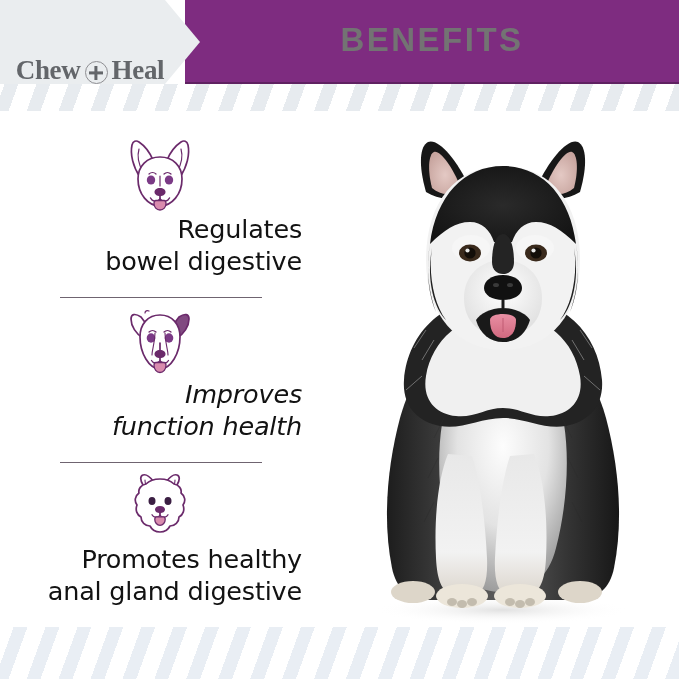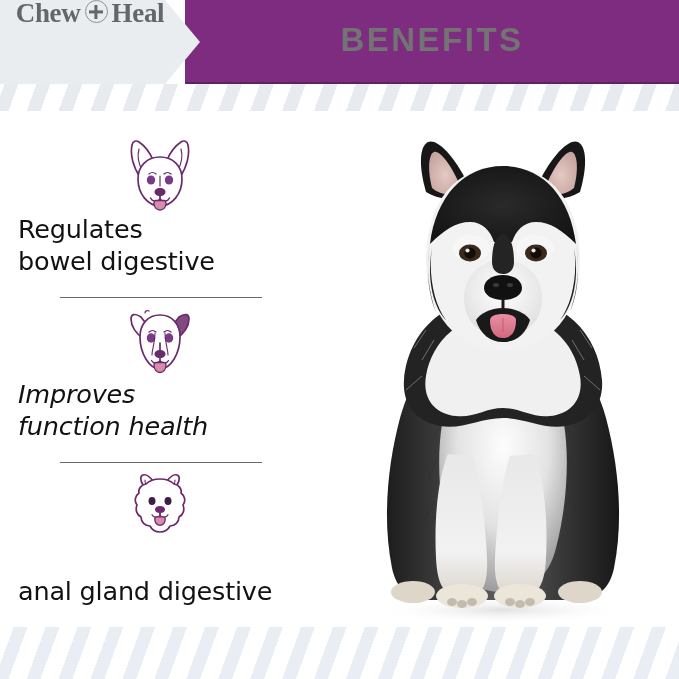--- a/index.html
+++ b/index.html
@@ -64,21 +64,21 @@
     -webkit-clip-path: polygon(0 0, 165px 0, 200px 42px, 165px 84px, 0 84px);
     clip-path: polygon(0 0, 165px 0, 200px 42px, 165px 84px, 0 84px);
   }
   .logo-wrap {
     position: absolute;
     left: 0;
     top: 0;
     width: 180px;
     height: 84px;
     display: flex;
-    align-items: flex-start;
+    align-items: flex-end;
     justify-content: center;
     gap: 3px;
     color: #63666a;
     font-family: "Liberation Serif", serif;
   }
   .logo-word {
     font-size: 27px;
     font-weight: bold;
     letter-spacing: -0.3px;
     line-height: 1;
@@ -137,21 +137,21 @@
     position: absolute;
     left: 0;
     top: 120px;
     width: 320px;
     height: 500px;
   }
   .benefit {
     position: absolute;
     left: 0;
     width: 320px;
-    text-align: left;
+    text-align: right;
   }
   .benefit-1 { top: 15px; }
   .benefit-2 { top: 180px; font-style: italic; }
   .benefit-3 { top: 345px; }
 
   .benefit-icon {
     width: 320px;
     height: 78px;
     display: flex;
     align-items: center;
@@ -295,21 +295,21 @@
             <ellipse cx="45" cy="33" rx="3.5" ry="3.9" fill="#3B1E43" stroke="none"></ellipse>
             <path d="M37 38 C33.8 38 32 39.8 32 41.6 C32 43.8 34.3 45.2 37 45.2 C39.7 45.2 42 43.8 42 41.6 C42 39.8 40.2 38 37 38 Z" fill="#6B2A6B" stroke="none"></path>
             <path d="M37 45.2 L37 47.5"></path>
             <path d="M37 47.5 C34.3 50.2 30.5 49.6 29 46.8" stroke-width="1.3"></path>
             <path d="M37 47.5 C39.7 50.2 43.5 49.6 45 46.8" stroke-width="1.3"></path>
             <path d="M33.5 48.8 C32.6 48.8 31.8 49.7 31.8 51.4 C31.8 54.5 34 57.3 37 57.3 C40 57.3 42.2 54.5 42.2 51.4 C42.2 49.7 41.4 48.8 40.5 48.8 Z" fill="#D98BAE" stroke="#6B2A6B" stroke-width="1.3"></path>
           </g>
         </svg>
       </div>
       <div class="benefit-text">
-        <br>
+        <span>Promotes healthy</span><br>
         <span>anal gland digestive</span>
       </div>
     </div>
   </div>
 
   <div class="dog-photo">
     <svg width="349" height="512" viewBox="0 0 349 512">
       <defs>
         <radialGradient id="chestG" cx="50%" cy="35%" r="65%">
           <stop offset="0%" stop-color="#fdfdfd"></stop>

